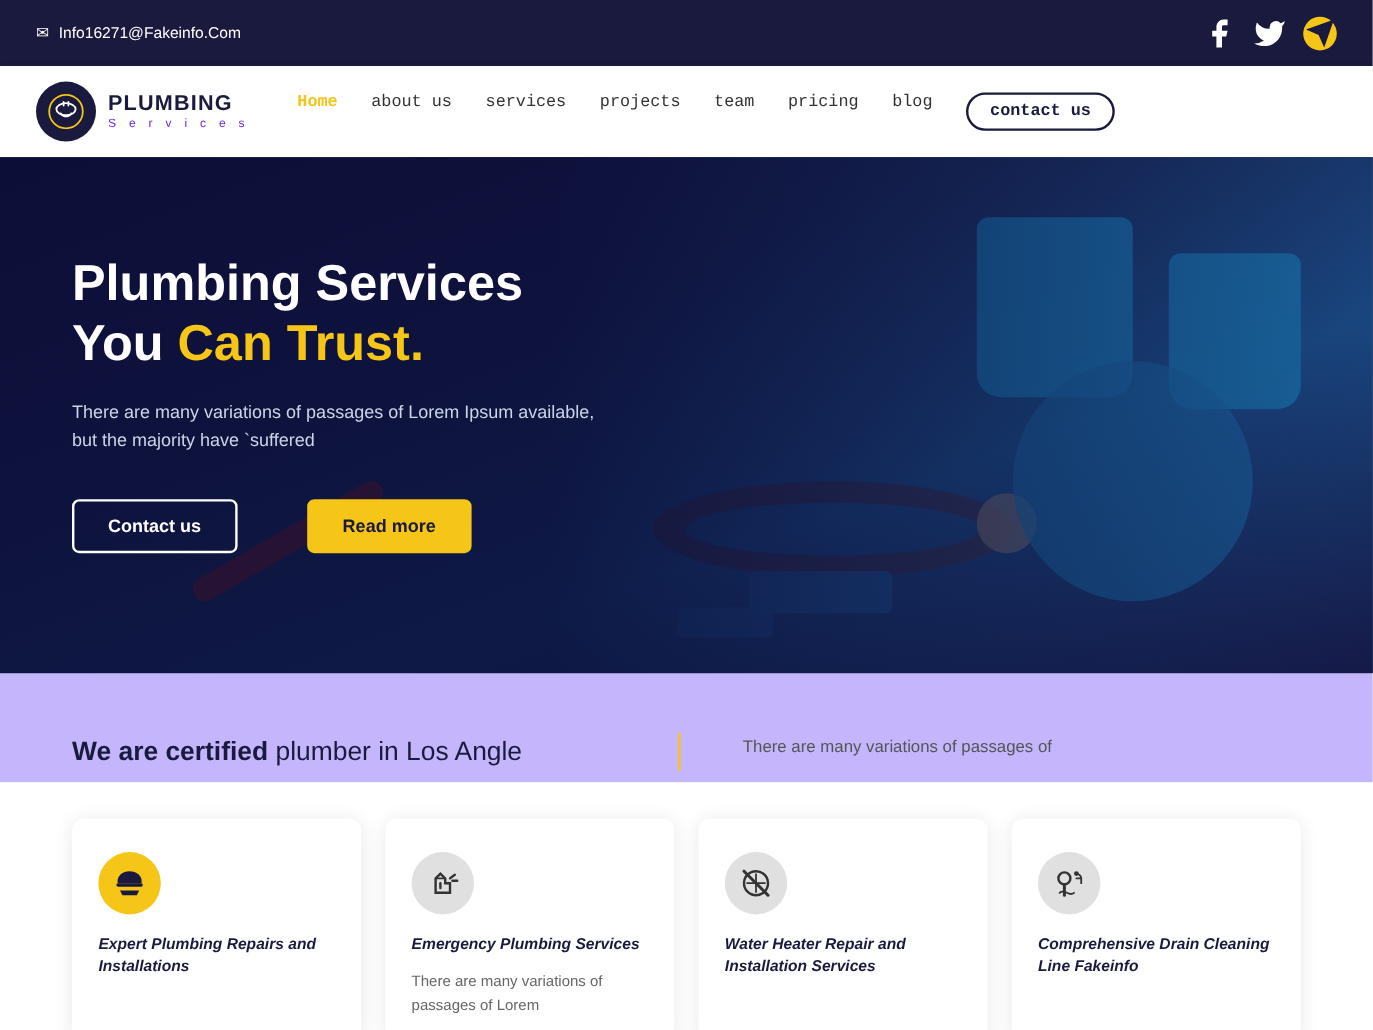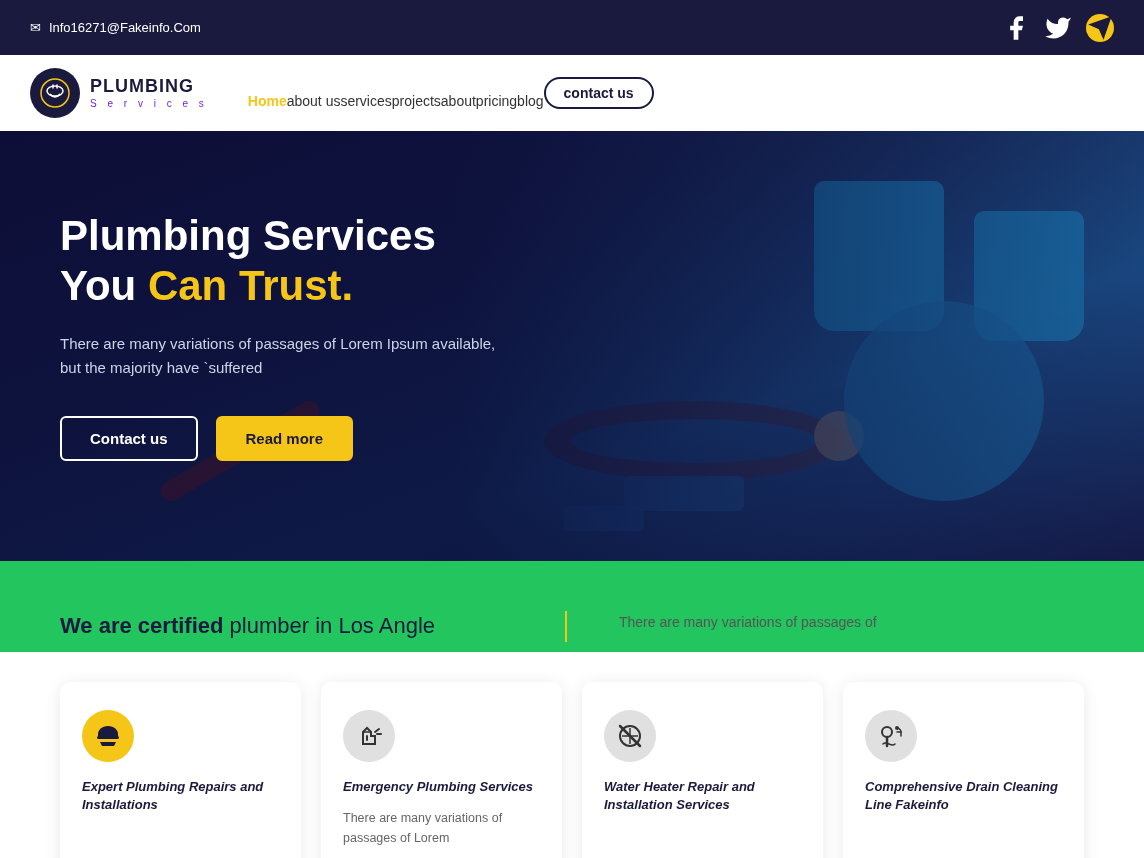--- a/index.html
+++ b/index.html
@@ -84,22 +84,24 @@
       font-size: 10px;
       color: #6d28d9;
       letter-spacing: 4px;
     }
     
     .logo-icon { background: #1a1a3e; }
     .logo-plumbing { color: #1a1a3e; }
 
     .nav-links {
       display: flex;
-      align-items: flex-end;
+      align-items: flex-start;
+      gap: 28px;
       flex: 1;
+      font-family: Liberation Mono, monospace;
     }
     .nav-link {
       font-size: 14px;
       color: #333;
       text-decoration: none;
       cursor: pointer;
       font-weight: 500;
     }
     .nav-link.active { color: #f5c518; font-weight: 600; }
     .nav-link.contact-btn {
@@ -187,25 +189,26 @@
     }
     .btn-yellow {
       background: #f5c518;
       border: 2px solid #f5c518;
       color: #1a1a3e;
       padding: 12px 28px;
       border-radius: 6px;
       font-size: 15px;
       font-weight: 700;
       cursor: pointer;
+      margin-left: 40px;
     }
 
     
     .section-intro {
-      background: #22c55e;
+      background: #c4b5fd;
       padding: 50px 60px 10px;
       display: flex;
       align-items: flex-start;
       gap: 0;
     }
     .section-intro-left {
       flex: 1;
       padding-right: 40px;
       border-right: 2px solid #f5c518;
     }
@@ -311,21 +314,21 @@
     <div class="logo-text">
       <span class="logo-plumbing">PLUMBING</span>
       <span class="logo-services">S e r v i c e s</span>
     </div>
   </div>
   <div class="nav-links">
     <a class="nav-link active">Home</a>
     <a class="nav-link">about us</a>
     <a class="nav-link">services</a>
     <a class="nav-link">projects</a>
-    <a class="nav-link">about</a>
+    <a class="nav-link">team</a>
     <a class="nav-link">pricing</a>
     <a class="nav-link">blog</a>
     <a class="nav-link contact-btn">contact us</a>
   </div>
 </nav>
 
 <section class="hero">
   <div class="hero-img-scene">
 
     <div style="position:absolute;inset:0;background:linear-gradient(160deg,#1a2050 0%,#1e3a6e 35%,#2060a0 65%,#1a2050 100%);"></div>

